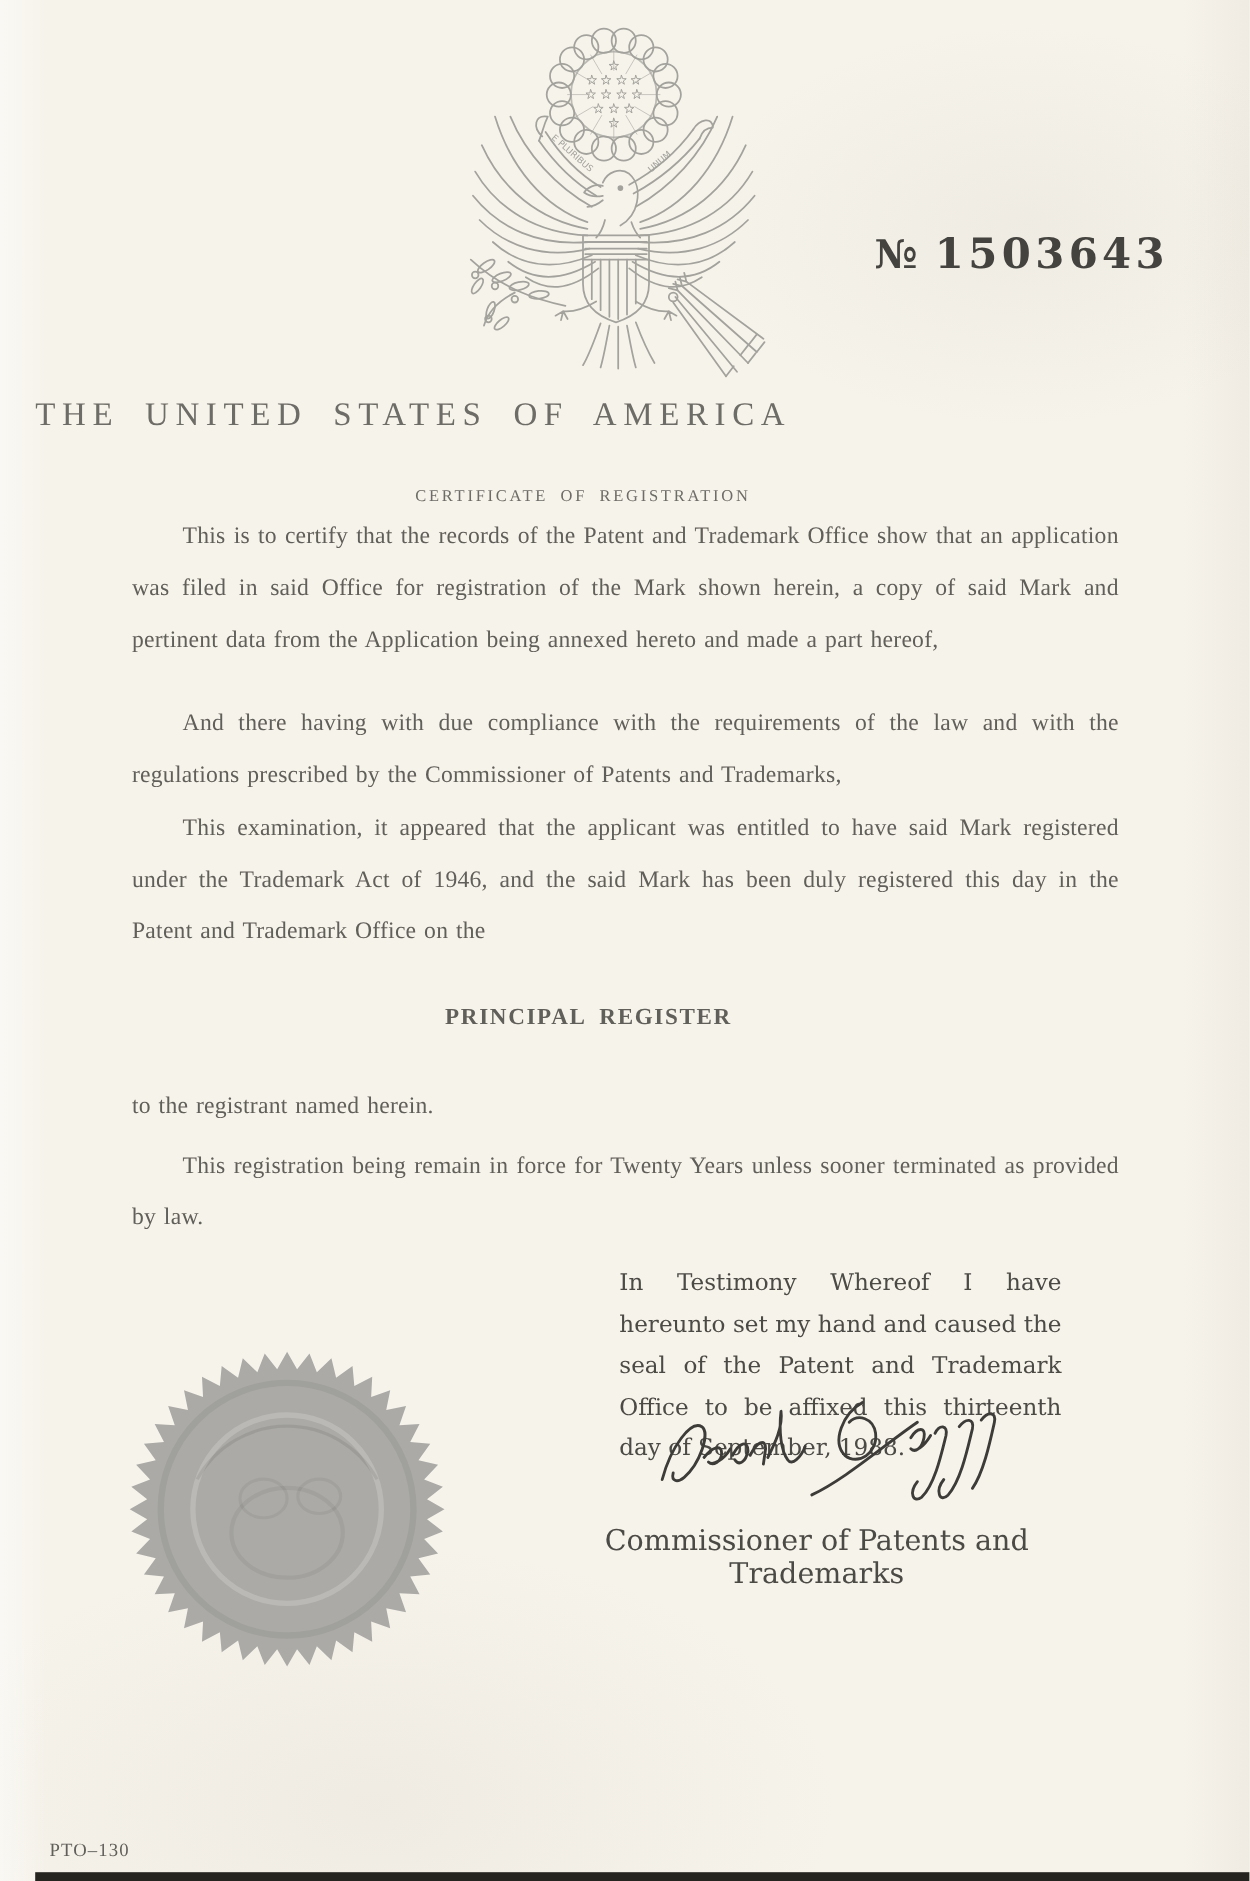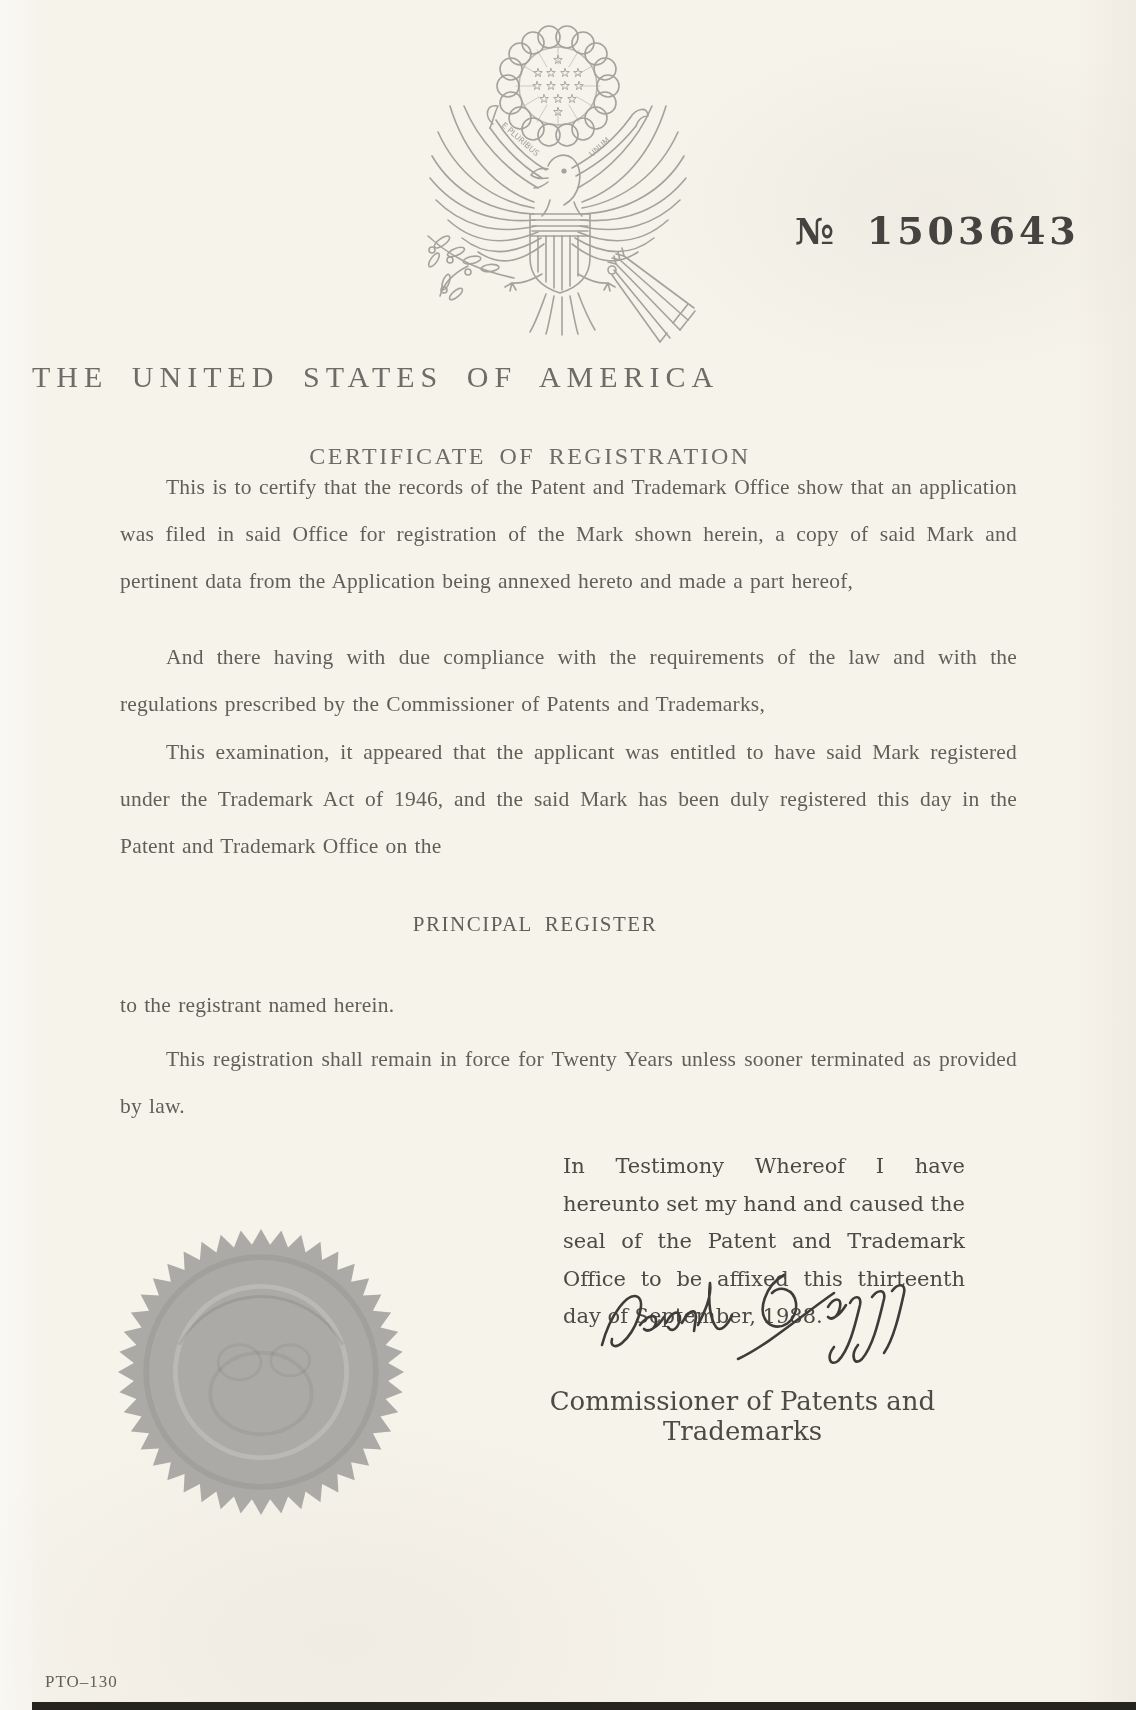--- a/index.html
+++ b/index.html
@@ -15,45 +15,46 @@
   }
   .abs{position:absolute;}
   .emblem{left:398px;top:20px;width:320px;height:325px;}
   .emblem svg{width:100%;height:100%;}
   .regno{
     left:795px;top:208px;width:300px;
     font-family:"DejaVu Serif",serif;font-weight:bold;
     color:var(--number, #45433f);white-space:nowrap;
   }
   .regno .numero{font-size:36px;letter-spacing:1px;}
-  .regno .digits{font-size:38px;letter-spacing:4px;margin-left:26px;}
+  .regno .digits{font-size:38px;letter-spacing:4px;margin-left:9px;}
   .title{
     left:0;top:360px;width:1062px;text-align:left;
     font-size:30px;letter-spacing:6px;word-spacing:10px;
     color:var(--heading, #6e6c66);
     margin-left:32px;
   }
   .subtitle{
     left:0;top:443px;width:1060px;text-align:center;
-    font-size:24px;letter-spacing:2.5px;word-spacing:5px;
+    font-size:15px;letter-spacing:2.5px;word-spacing:5px;
     color:var(--heading, #6e6c66);
   }
   .bodytext{
     left:120px;width:897px;
     font-size:21.5px;line-height:47px;text-align:justify;
     color:var(--ink, #615f59);letter-spacing:.2px;word-spacing:1.5px;
   }
   .indent{text-indent:46px;}
   .p1{top:464px;}
   .p2{top:634px;}
   .p3{top:729px;}
   .register{
     left:0;top:912px;width:1070px;text-align:center;
     font-size:21px;letter-spacing:1.5px;word-spacing:6px;
     color:var(--ink, #615f59);
+    font-weight:bold;
   }
   .registrant{top:982px;}
   .p4{top:1036px;}
   .testimony{
     left:563px;top:1126px;width:402px;
     font-family:"DejaVu Serif",serif;
     font-size:21px;line-height:37.5px;text-align:justify;
     color:var(--ink-dark, #4c4a45);
     margin-top:22px;
   }
@@ -250,21 +251,21 @@
 
   <div class="abs title">THE UNITED STATES OF AMERICA</div>
   <div class="abs subtitle">CERTIFICATE OF REGISTRATION</div>
 
   <div class="abs bodytext indent p1">This is to certify that the records of the Patent and Trademark Office show that an application was filed in said Office for registration of the Mark shown herein, a copy of said Mark and pertinent data from the Application being annexed hereto and made a part hereof,</div>
   <div class="abs bodytext indent p2">And there having with due compliance with the requirements of the law and with the regulations prescribed by the Commissioner of Patents and Trademarks,</div>
   <div class="abs bodytext indent p3">This examination, it appeared that the applicant was entitled to have said Mark registered under the Trademark Act of 1946, and the said Mark has been duly registered this day in the Patent and Trademark Office on the</div>
 
   <div class="abs register">PRINCIPAL REGISTER</div>
   <div class="abs bodytext registrant">to the registrant named herein.</div>
-  <div class="abs bodytext indent p4">This registration shall remain in force for Twenty Years unless sooner terminated as provided by law.</div>
+  <div class="abs bodytext indent p4">This registration being remain in force for Twenty Years unless sooner terminated as provided by law.</div>
 
   <div class="abs seal">
     <svg viewBox="0 0 300 300">
       <polygon id="seal-teeth" fill="#abaaa7" points="150.0,3.0 159.3,19.3 170.9,4.5 177.8,22.0 191.4,9.0 195.8,27.3 211.1,16.3 212.8,35.0 229.5,26.3 228.5,45.1 246.3,38.9 242.6,57.4 261.1,53.7 254.9,71.5 273.7,70.5 265.0,87.2 283.7,88.9 272.7,104.2 291.0,108.6 278.0,122.2 295.5,129.1 280.7,140.7 297.0,150.0 280.7,159.3 295.5,170.9 278.0,177.8 291.0,191.4 272.7,195.8 283.7,211.1 265.0,212.8 273.7,229.5 254.9,228.5 261.1,246.3 242.6,242.6 246.3,261.1 228.5,254.9 229.5,273.7 212.8,265.0 211.1,283.7 195.8,272.7 191.4,291.0 177.8,278.0 170.9,295.5 159.3,280.7 150.0,297.0 140.7,280.7 129.1,295.5 122.2,278.0 108.6,291.0 104.2,272.7 88.9,283.7 87.2,265.0 70.5,273.7 71.5,254.9 53.7,261.1 57.4,242.6 38.9,246.3 45.1,228.5 26.3,229.5 35.0,212.8 16.3,211.1 27.3,195.8 9.0,191.4 22.0,177.8 4.5,170.9 19.3,159.3 3.0,150.0 19.3,140.7 4.5,129.1 22.0,122.2 9.0,108.6 27.3,104.2 16.3,88.9 35.0,87.2 26.3,70.5 45.1,71.5 38.9,53.7 57.4,57.4 53.7,38.9 71.5,45.1 70.5,26.3 87.2,35.0 88.9,16.3 104.2,27.3 108.6,9.0 122.2,22.0 129.1,4.5 140.7,19.3"></polygon>
       <circle cx="150" cy="150" r="118" fill="none" stroke="rgba(0,0,0,0.06)" stroke-width="6"></circle>
       <circle cx="150" cy="150" r="88" fill="none" stroke="rgba(255,255,255,0.18)" stroke-width="5"></circle>
       <path d="M66,122 A96,96 0 0 1 234,122" fill="none" stroke="rgba(0,0,0,0.08)" stroke-width="3"></path>
       <ellipse cx="150" cy="172" rx="52" ry="42" fill="none" stroke="rgba(0,0,0,0.05)" stroke-width="4"></ellipse>
       <ellipse cx="128" cy="140" rx="22" ry="18" fill="none" stroke="rgba(0,0,0,0.05)" stroke-width="3"></ellipse>
       <ellipse cx="180" cy="138" rx="20" ry="16" fill="none" stroke="rgba(0,0,0,0.05)" stroke-width="3"></ellipse>

